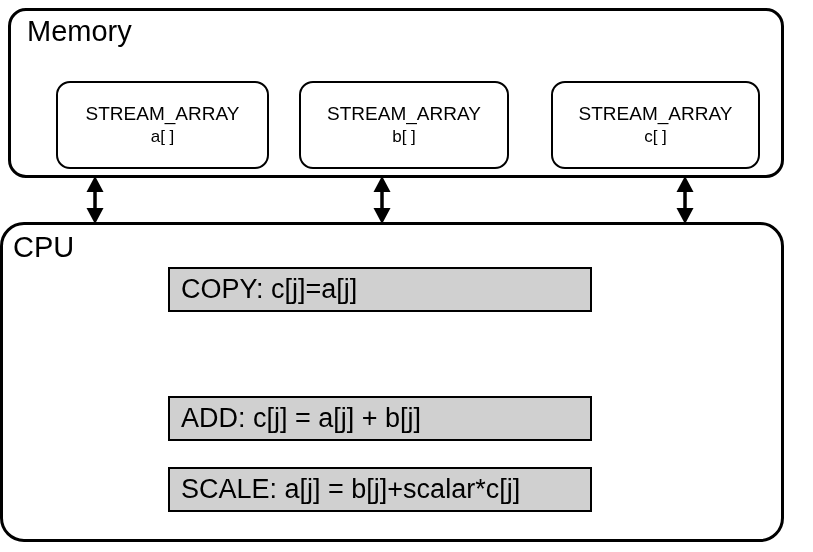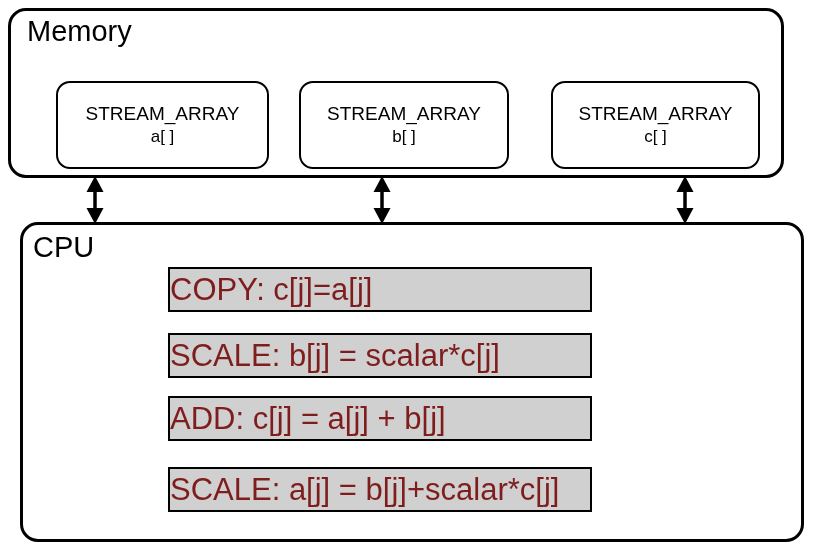--- a/index.html
+++ b/index.html
@@ -33,24 +33,25 @@
   }
 
   #memory-box {
     left: 8px;
     top: 8px;
     width: 776px;
     height: 170px;
   }
 
   #cpu-box {
-    left: 20px;
+    left: 0;
     top: 222px;
     width: 784px;
     height: 320px;
+    border-radius: 24px;
   }
 
   .outer-title {
     position: absolute;
     left: 16px;
     top: 6px;
     font-size: 29px;
     line-height: 1;
     color: #000000;
     letter-spacing: 0px;
@@ -110,24 +111,25 @@
     left: 168px;
     width: 424px;
     height: 45px;
     background: #d0d0d0;
     border: 2.5px solid #000000;
     box-sizing: border-box;
     display: flex;
     align-items: center;
   }
   .op-box .op-text {
-    font-size: 31px;
+    font-size: 27px;
     line-height: 1;
-    color: #7f1d1d;
+    color: #000000;
     white-space: nowrap;
+    padding-left: 11px;
   }
 
   #op-box-0 { top: 267px; }
   #op-box-1 { top: 333px; }
   #op-box-2 { top: 396px; }
   #op-box-3 { top: 467px; }
 </style>
 </head>
 <body>
 
@@ -171,23 +173,20 @@
   </svg>
 
   <div class="outer-box" id="cpu-box">
     <div class="outer-title">CPU</div>
   </div>
 
   <div class="op-box" id="op-box-0">
     <span class="op-text">COPY: c[j]=a[j]</span>
   </div>
 
-  <div class="op-box" id="op-box-1">
-    <span class="op-text">SCALE:  b[j] = scalar*c[j]</span>
-  </div>
 
   <div class="op-box" id="op-box-2">
     <span class="op-text">ADD:  c[j] = a[j] + b[j]</span>
   </div>
 
   <div class="op-box" id="op-box-3">
     <span class="op-text">SCALE:  a[j] = b[j]+scalar*c[j]</span>
   </div>
 
 </div>

